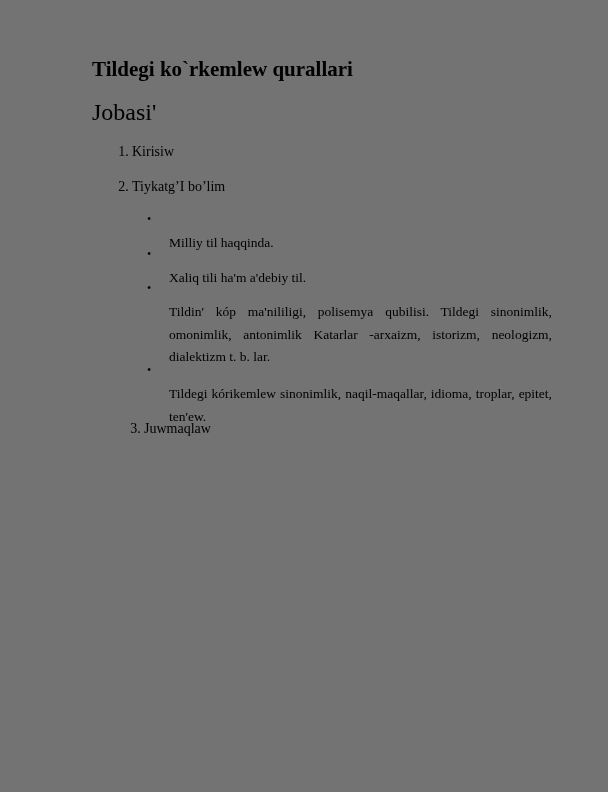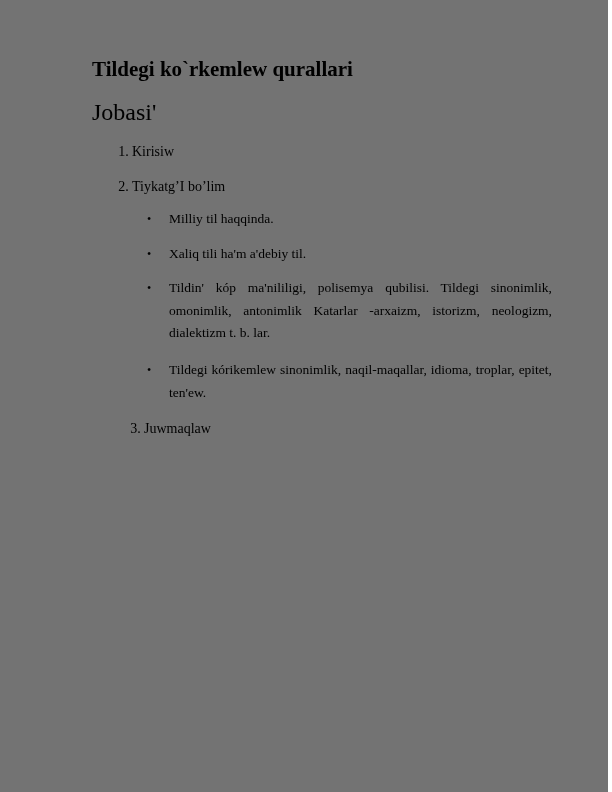--- a/index.html
+++ b/index.html
@@ -63,20 +63,21 @@
       position: absolute;
       left: 0;
       top: 0;
       width: 22px;
       font-size: 12px;
     }
     .bullet-item .text {
       display: block;
       margin-left: 22px;
       text-align: justify;
+      margin-top: 24px;
     }
   </style>
 </head>
 <body>
 
 <div class="page">
 
   <h1 class="title">Tildegi ko`rkemlew qurallari</h1>
 
   <h2 class="subtitle">Jobasi'</h2>

